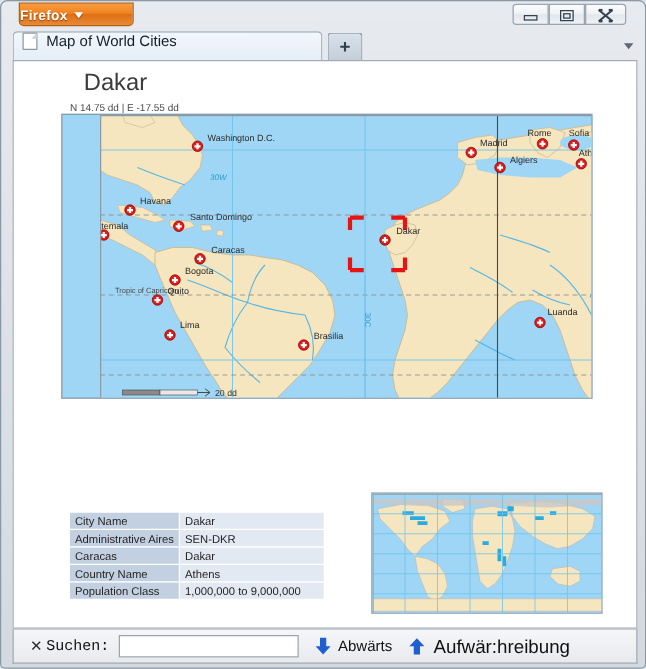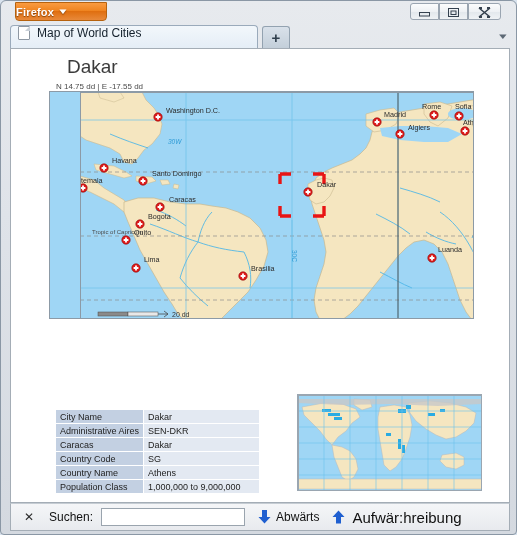--- a/index.html
+++ b/index.html
@@ -219,21 +219,22 @@
   #find-close {
     width: 16px; height: 16px;
     color: #2c2c2c;
     font-size: 12px;
     line-height: 16px;
     text-align: center;
   }
   #find-label {
     font-size: 12px;
     color: #111;
-    margin-left: 12px;
+    margin-left: 0;
+    font-family: Liberation Mono, monospace;
   }
   #find-input {
     margin-left: 8px;
     width: 144px; height: 18px;
     background: #fff;
     border: 1px solid #9aa4ae;
     font-size: 11px;
     padding: 0 3px;
     font-family: "Liberation Sans", sans-serif;
     color:#111;
@@ -554,24 +555,20 @@
           </tr>
           <tr>
             <td class="k">Administrative Aires</td>
             <td class="v">SEN-DKR</td>
           </tr>
           <tr>
             <td class="k">Caracas</td>
             <td class="v">Dakar</td>
           </tr>
           <tr>
-            <td class="k">Country Code</td>
-            <td class="v">SG</td>
-          </tr>
-          <tr>
             <td class="k">Country Name</td>
             <td class="v">Athens</td>
           </tr>
           <tr>
             <td class="k">Population Class</td>
             <td class="v">1,000,000 to 9,000,000</td>
           </tr>
         </tbody>
     </table>
 

